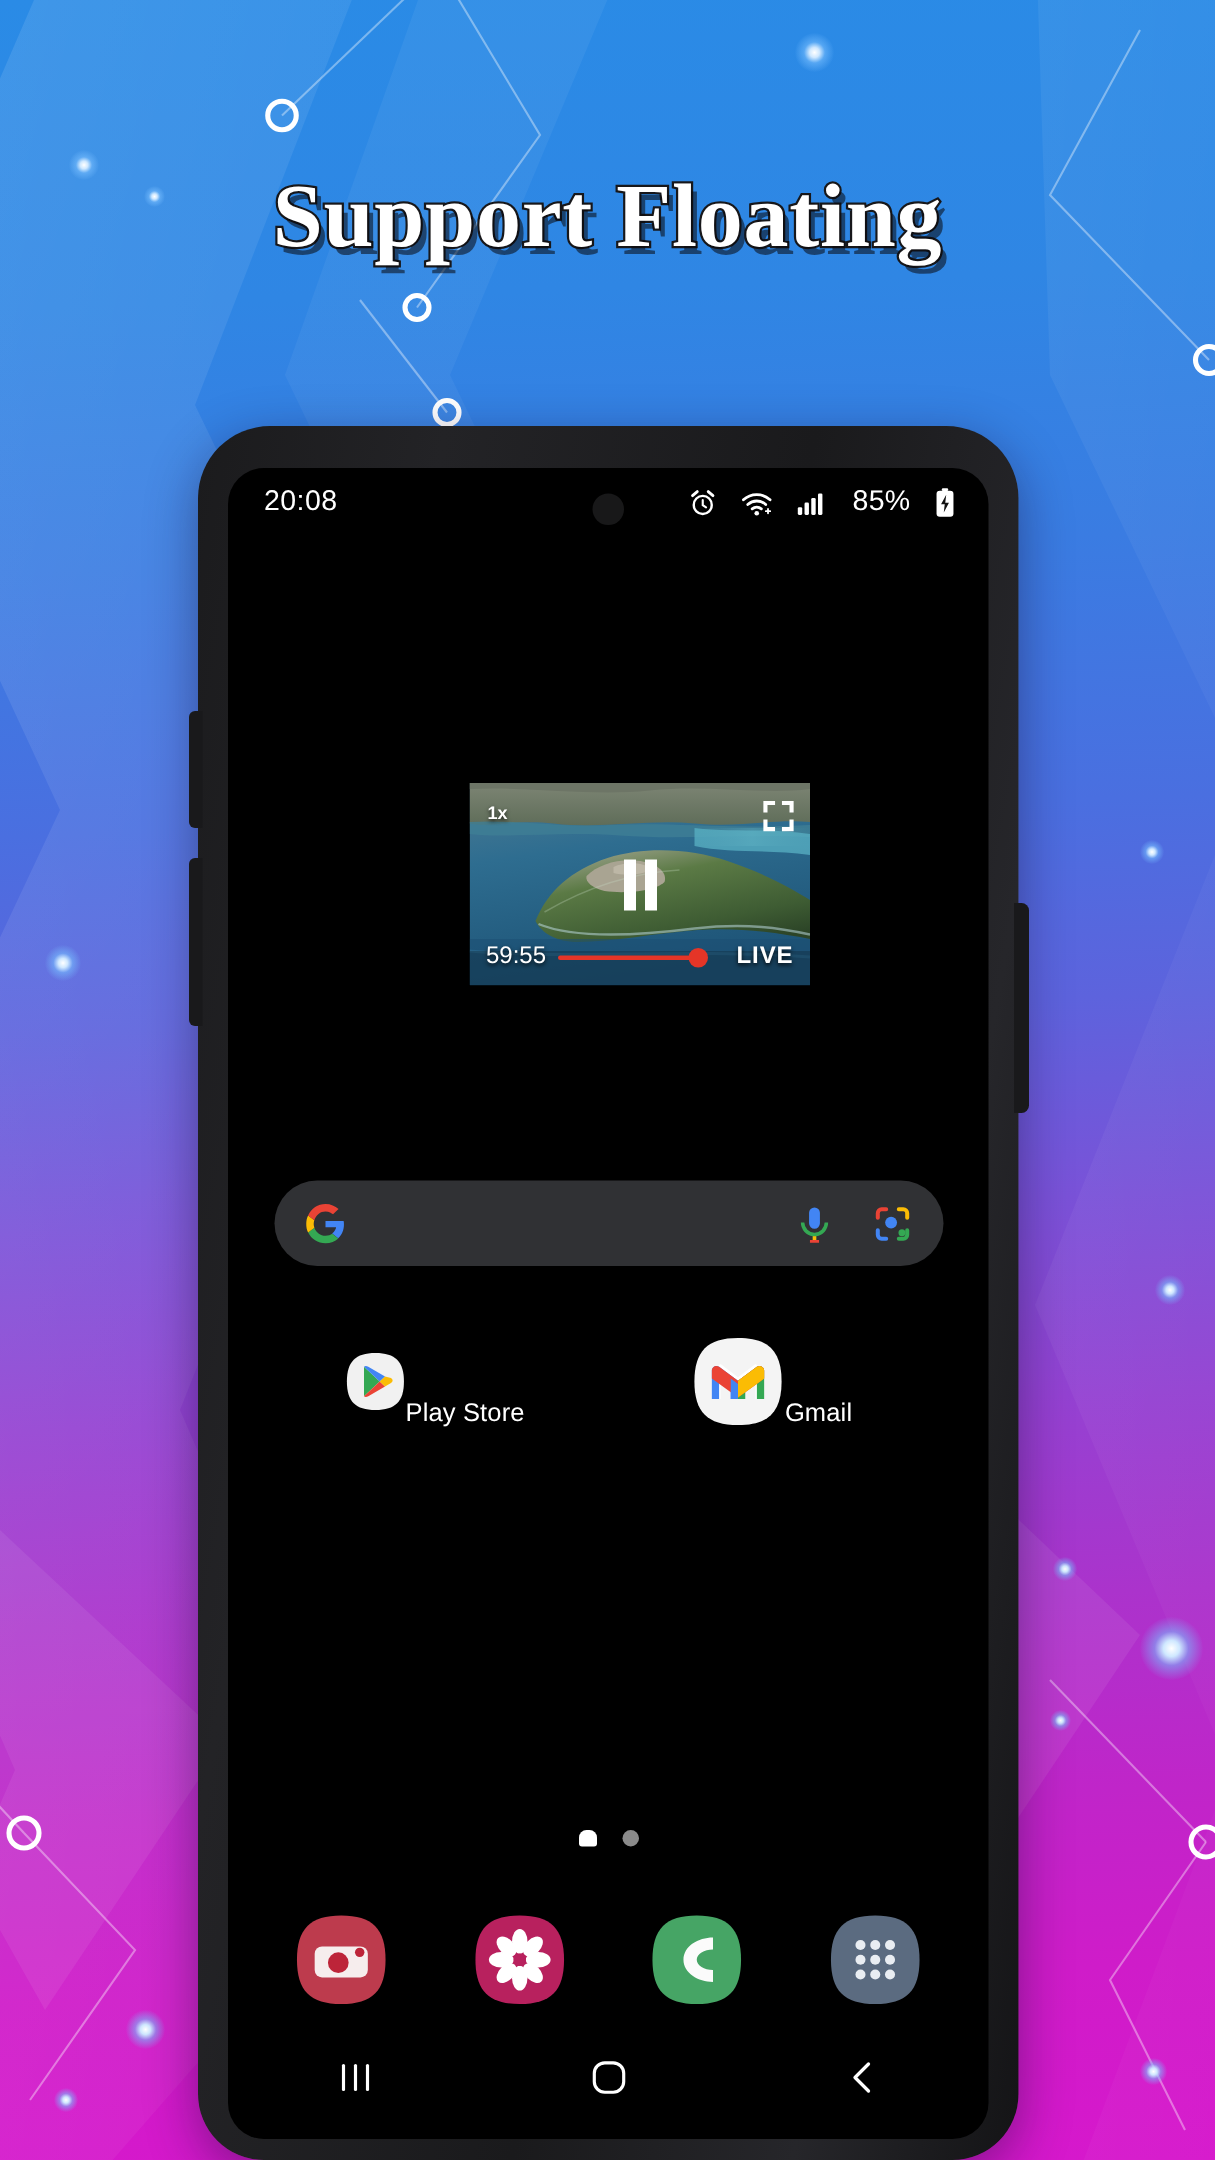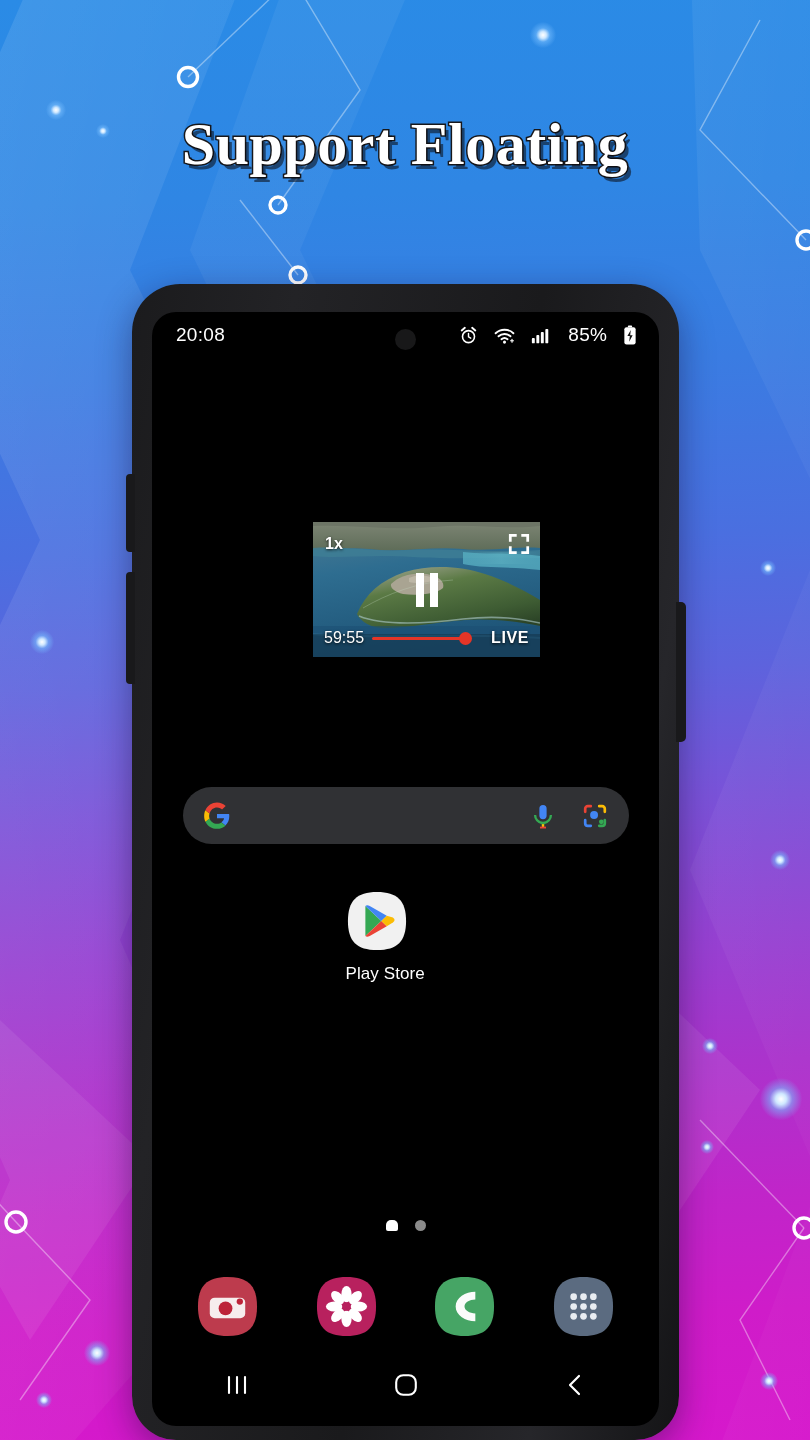--- a/index.html
+++ b/index.html
@@ -93,21 +93,21 @@
 
   
   #floating-player {
     position:absolute; left:161px; top:210px;
     width:227px; height:135px;
     overflow:hidden;
     box-shadow:0 2px 10px rgba(0,0,0,.5);
   }
   #video-art { position:absolute; inset:0; }
   .ov { position:absolute; color:#fff; }
-  #speed-badge { left:12px; top:13px; font-size:16px; font-weight:bold; text-shadow:0 1px 3px rgba(0,0,0,.8); }
+  #speed-badge { left:12px; top:13px; font-size:12px; font-weight:bold; text-shadow:0 1px 3px rgba(0,0,0,.8); }
   #fullscreen-icon { right:10px; top:11px; width:22px; height:22px; }
   #pause-button { left:50%; top:50%; transform:translate(-50%,-50%); display:flex; gap:6px; }
   #pause-button i { display:block; width:8px; height:34px; background:#fff; }
   #player-bottom {
     left:0; bottom:6px; width:227px; height:26px;
     display:flex; align-items:center; padding:0 11px;
     justify-content:space-between;
   }
   #elapsed-time { font-size:16px; font-weight:500; text-shadow:0 1px 3px rgba(0,0,0,.85);text-align:center; }
   #seek-track { position:relative; flex:1; height:10px; margin:0 8px; display:flex; align-items:center;}
@@ -126,21 +126,21 @@
   #search-input-area { flex:1; height:100%; }
   #search-bar .ic { width:28px; height:28px; flex:0 0 auto; }
   #mic-icon { margin-right:24px; }
 
   
   #app-grid {
     position:absolute; left:0; top:578px; width:507px;
     display:flex; justify-content:space-around;
     padding:0 22px;
   }
-  .app { width:120px; display:flex; flex-direction:column; align-items:flex-start; }
+  .app { width:120px; display:flex; align-items:flex-end; }
   .app-icon { width:62px; height:62px; }
   .app-label {
     margin-top:12px; color:#fff; font-size:17px; letter-spacing:.1px;
     text-align:center; white-space:nowrap;
   }
 
   
   #page-indicator {
     position:absolute; left:0; top:908px; width:507px;
     display:flex; justify-content:center; align-items:center; gap:17px;
@@ -365,20 +365,33 @@
           <path d="M32 2c21 0 30 9 30 30s-9 30-30 30S2 53 2 32 11 2 32 2z" fill="#f1f1f1"></path>
           <path d="M20 16.5v31l16.5-15.5z" fill="#34A853"></path>
           <path d="M20 16.5 36.5 32l5.6-5.3-17.6-10.2c-2-1.2-3.6-.9-4.5-.1z" fill="#4285F4"></path>
           <path d="M20 47.5 36.5 32l5.6 5.3-17.6 10.2c-2 1.2-3.6.9-4.5.1z" fill="#EA4335"></path>
           <path d="M42.1 26.7 36.5 32l5.6 5.3 6.3-3.7c2.3-1.4 2.3-3.8 0-5.2z" fill="#FBBC04"></path>
         </svg>
         <span class="app-label">Play Store</span>
       </div>
 
 
+      <div class="app">
+        <svg class="app-icon" viewBox="0 0 64 64">
+          <path d="M32 2c21 0 30 9 30 30s-9 30-30 30S2 53 2 32 11 2 32 2z" fill="#f4f4f4"></path>
+          <path d="M14 44V24l6-4 12 9 12-9 6 4v20h-6V29l-12 9-12-9v15z" fill="#fff"></path>
+          <path d="M14 44V24.5c0-2.6 3-4.1 5-2.6l13 9.6V44h-5V30l-8-6v20z" fill="#4285F4"></path>
+          <path d="M50 44V24.5c0-2.6-3-4.1-5-2.6l-13 9.6V44h5V30l8-6v20z" fill="#34A853"></path>
+          <path d="M14 24.5c0-2.6 3-4.1 5-2.6l13 9.6V44L14 30.5z" fill="#C5221F" opacity="0"></path>
+          <path d="M19 21.9 32 31.5 45 21.9c2-1.5 5 0 5 2.6V30l-18 13-18-13v-5.5c0-2.6 3-4.1 5-2.6z" fill="#EA4335"></path>
+          <path d="M32 31.5 45 21.9c2-1.5 5 0 5 2.6V30l-18 13z" fill="#FBBC04"></path>
+          <path d="M27 44V30l5 3.7V44z" fill="#4285F4"></path>
+        </svg>
+        <span class="app-label">Gmail</span>
+      </div>
     </div>
 
     <div id="page-indicator">
       <span id="dot-home"></span>
       <span id="dot-2"></span>
     </div>
 
     <div id="dock">
       <svg class="dock-icon" viewBox="0 0 64 64">
         <path d="M32 2c21 0 30 9 30 30s-9 30-30 30S2 53 2 32 11 2 32 2z" fill="#bd3b4d"></path>

